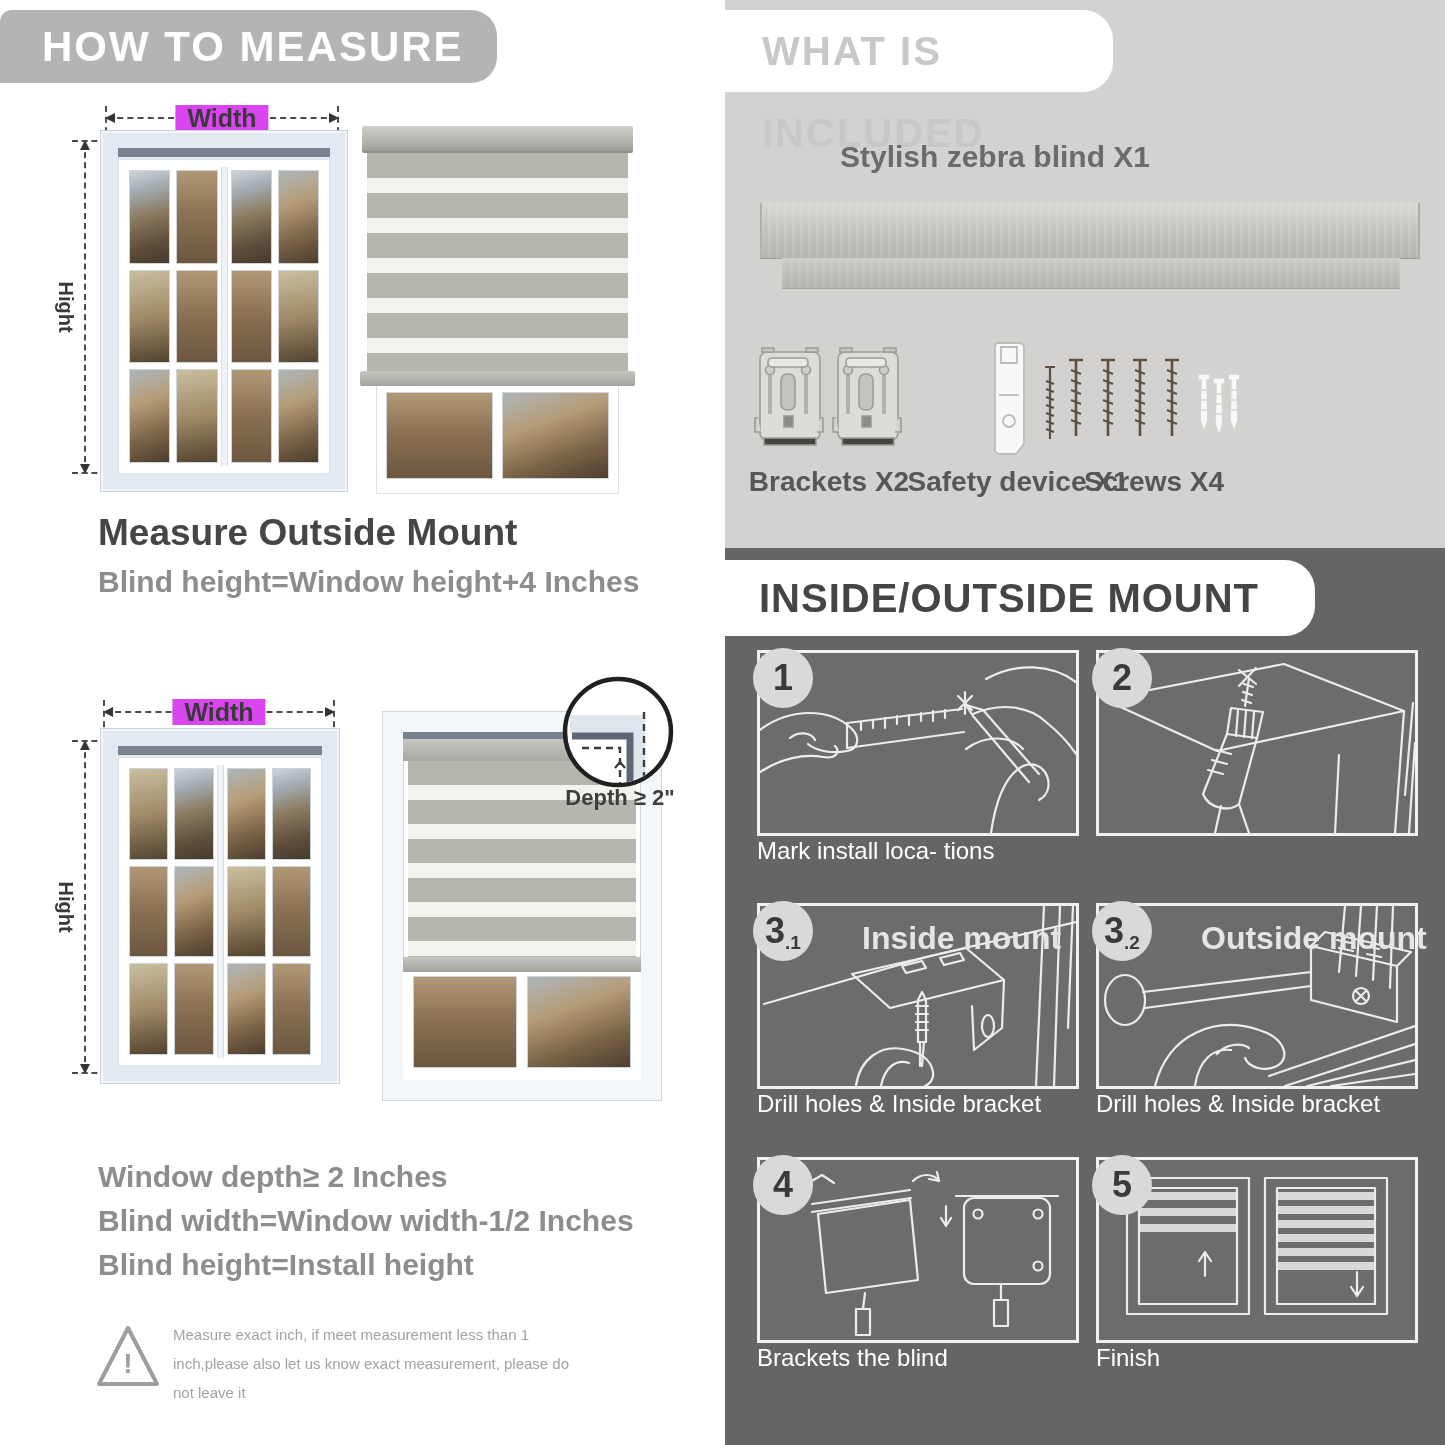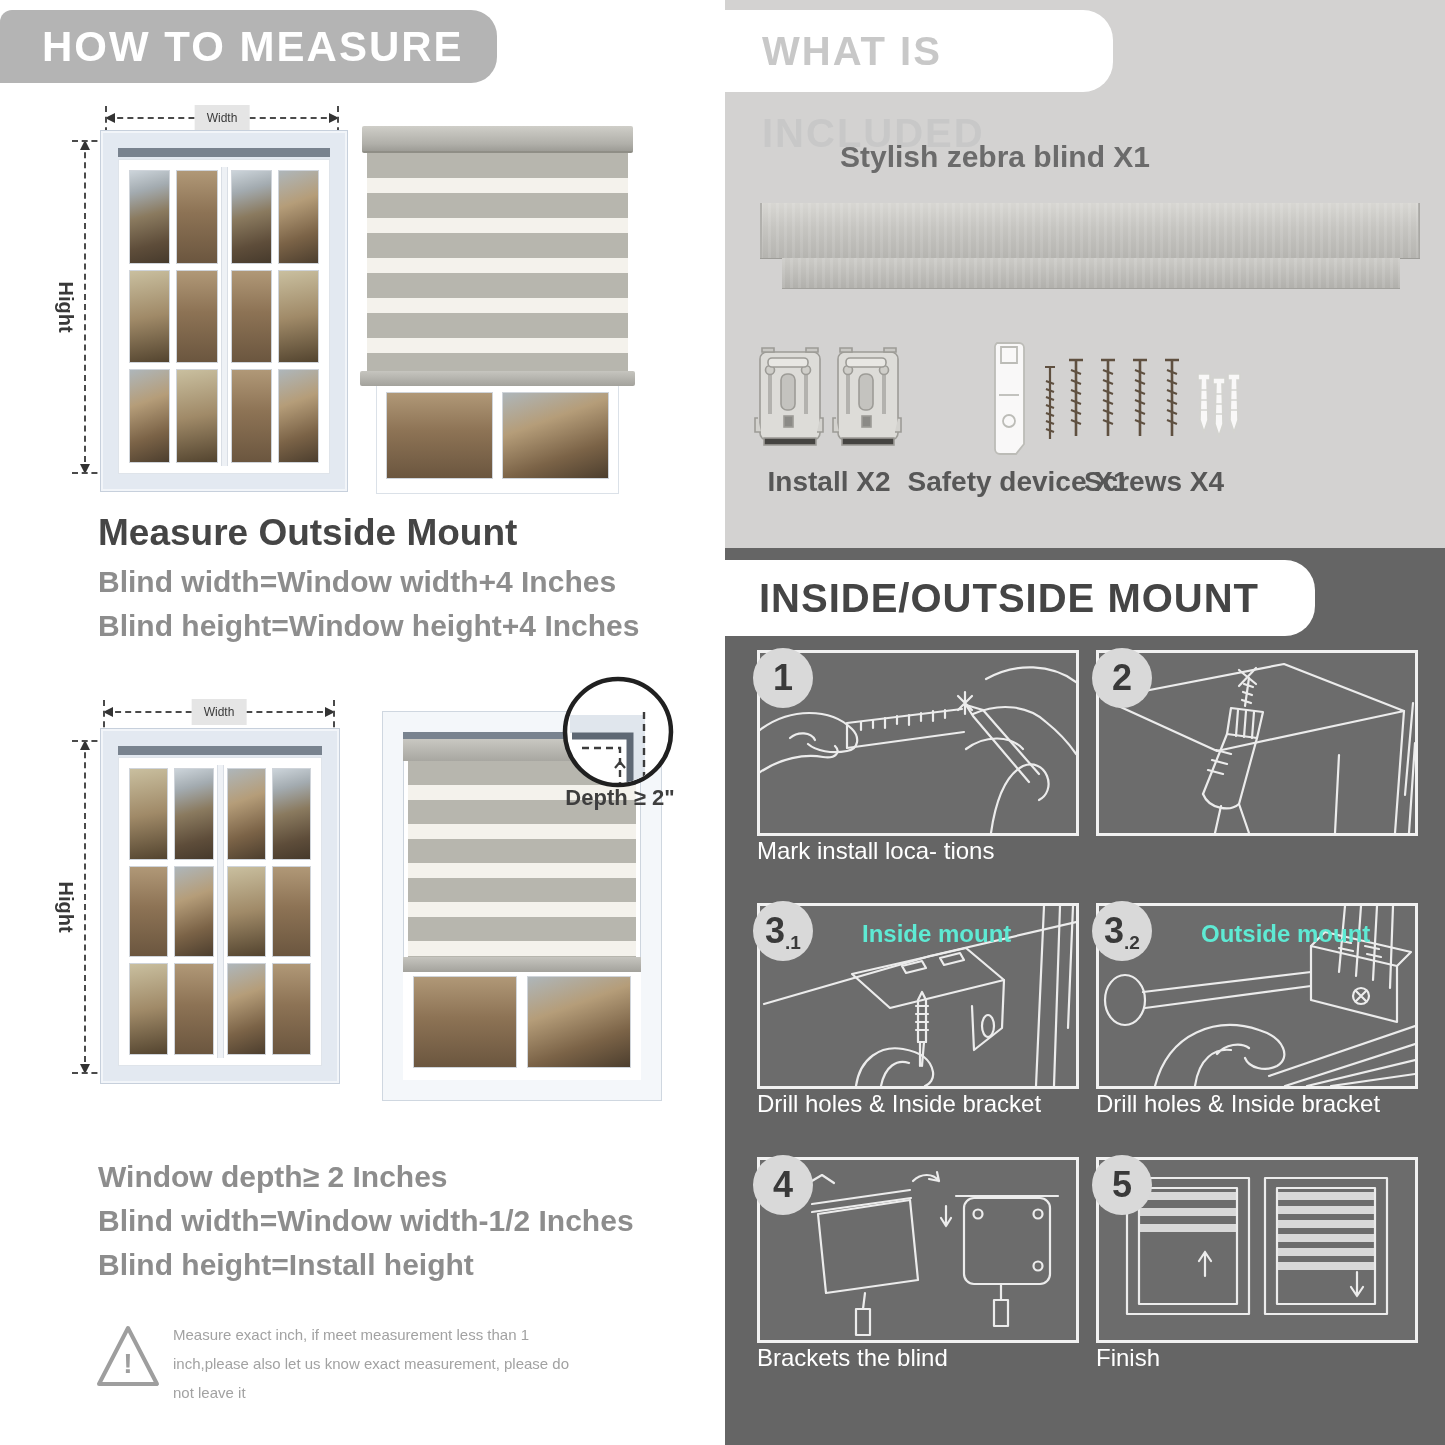--- a/index.html
+++ b/index.html
@@ -11,21 +11,21 @@
     background:#b4b4b4; border-radius:12px 26px 26px 0;
     color:#fff; font-size:42px; font-weight:bold; letter-spacing:2px;
     line-height:73px; padding-left:42px; }
 
   
   .dimh { position:absolute; border-top:2px dashed #4a4a4a; }
   .dimh .ah { position:absolute; top:-6px; width:0; height:0; border:5px solid transparent; }
   .dimh .ah.l { left:-2px; border-left:0; border-right:10px solid #333; }
   .dimh .ah.r { right:-2px; border-right:0; border-left:10px solid #333; }
   .dimh .dim-label { position:absolute; left:50%; top:-14px; transform:translateX(-50%);
-    background:#e5e5e5; padding:0 12px; font-size:12px; font-weight:normal; color:#393939; line-height:26px; }
+    background:#d946ef; padding:0 12px; font-size:25px; font-weight:bold; color:#393939; line-height:26px; }
   .dimh .guide { position:absolute; top:-13px; height:38px; border-left:2px dashed #4a4a4a; }
   .dimh .guide.gl { left:-2px; } .dimh .guide.gr { right:-2px; }
 
   .dimv { position:absolute; border-left:2px dashed #4a4a4a; }
   .dimv .av { position:absolute; left:-6px; width:0; height:0; border:5px solid transparent; }
   .dimv .av.t { top:-2px; border-top:0; border-bottom:10px solid #333; }
   .dimv .av.b { bottom:-2px; border-bottom:0; border-top:10px solid #333; }
   .dimv .dim-label { position:absolute; left:-32px; top:50%; transform:translateY(-50%);
     writing-mode:vertical-rl; font-size:20px; font-weight:bold; color:#393939; background:#fff; padding:10px 0; }
   .dimv .hguide { position:absolute; left:-14px; width:74px; border-top:2px dashed #4a4a4a; }
@@ -103,22 +103,22 @@
     border-radius:0 30px 30px 0; color:#454545; font-size:40px; font-weight:bold;
     letter-spacing:1px; line-height:76px; padding-left:34px; }
   .panel { position:absolute; width:322px; }
   .panel-box { position:relative; width:322px; height:186px; border:3px solid #f1f1f1; background:#6c6c6c; }
   .panel-box svg { position:absolute; inset:0; width:100%; height:100%; }
   .badge { position:absolute; top:-5px; left:-7px; height:60px; min-width:60px;
     background:#d9d9d9; border-radius:30px; display:flex; align-items:center; justify-content:center;
     color:#3a3a3a; font-weight:bold; padding:0 10px; }
   .badge .n { font-size:36px; line-height:1; }
   .badge .sub { font-size:19px; line-height:1; align-self:flex-end; margin-bottom:9px; }
-  .panel-inner-label { position:absolute; left:102px; top:14px; font-size:24px;
-    font-weight:bold; color:#5eead4; white-space:nowrap; }
+  .panel-inner-label { position:absolute; left:102px; top:14px; font-size:32px;
+    font-weight:bold; color:#e5e5e5; white-space:nowrap; }
   .panel-caption { margin-top:1px; color:#fff; font-size:24px; font-weight:normal; }
 
   .lineart { stroke:#ececec; stroke-width:2.2; fill:none; stroke-linecap:round; stroke-linejoin:round; }
   .bandfill { fill:#dedede; stroke:none; opacity:.95; }
 </style>
 </head>
 <body>
 
 <div class="page">
 
@@ -167,21 +167,20 @@
     <div class="fabric" style="height:218px;"></div>
     <div class="rail"></div>
     <div class="under-win" style="height:108px;">
       <div class="under-pane pb"></div>
       <div class="under-pane pd"></div>
     </div>
   </div>
 
   <div class="measure-title" style="left:98px; top:512px;">Measure Outside Mount</div>
   <div class="measure-lines" style="left:98px; top:560px;">
-    <div>Blind width=Window width+4 Inches</div>
     <div>Blind height=Window height+4 Inches</div>
   </div>
 
   <div class="dimh" style="left:105px; top:711px; width:228px;">
     <span class="ah l"></span>
     <span class="ah r"></span>
     <span class="guide gl"></span>
     <span class="guide gr"></span>
     <span class="dim-label">Width</span>
   </div>
@@ -297,21 +296,21 @@
               <circle cx="16" cy="26" r="4.5" fill="#cfcec9"></circle>
                 <circle cx="52" cy="26" r="4.5" fill="#cfcec9"></circle>
               <rect x="14" y="14" width="40" height="9" rx="4" fill="#e8e7e3"></rect>
               <rect x="30" y="72" width="9" height="11" fill="#8b8a86"></rect>
               <rect x="10" y="94" width="52" height="7" fill="#454441"></rect>
               <path d="M4,74 h-3 v14 h6 M66,74 h3 v14 h-6" fill="#d3d2ce"></path>
             </g>
           </g>
         </svg>
       </div>
-      <div class="inc-label">Install X2</div>
+      <div class="inc-label">Brackets X2</div>
     </div>
 
     <div class="inc-group" style="left:200px; width:186px;">
       <div class="inc-art">
         <svg width="110" height="122" viewBox="0 0 110 122">
           <g fill="rgba(255,255,255,0.85)" stroke="#bcbcb7" stroke-width="1.8">
             <path d="M34,4 h22 a5,5 0 0 1 5,5 v96 l-8,10 h-16 a5,5 0 0 1 -5,-5 v-101 a5,5 0 0 1 2,-5 z"></path>
             <path d="M38,8 h16 v16 h-16 z" fill="none"></path>
             <circle cx="46" cy="82" r="6" fill="none"></circle>
             <path d="M36,56 h20" fill="none"></path>

